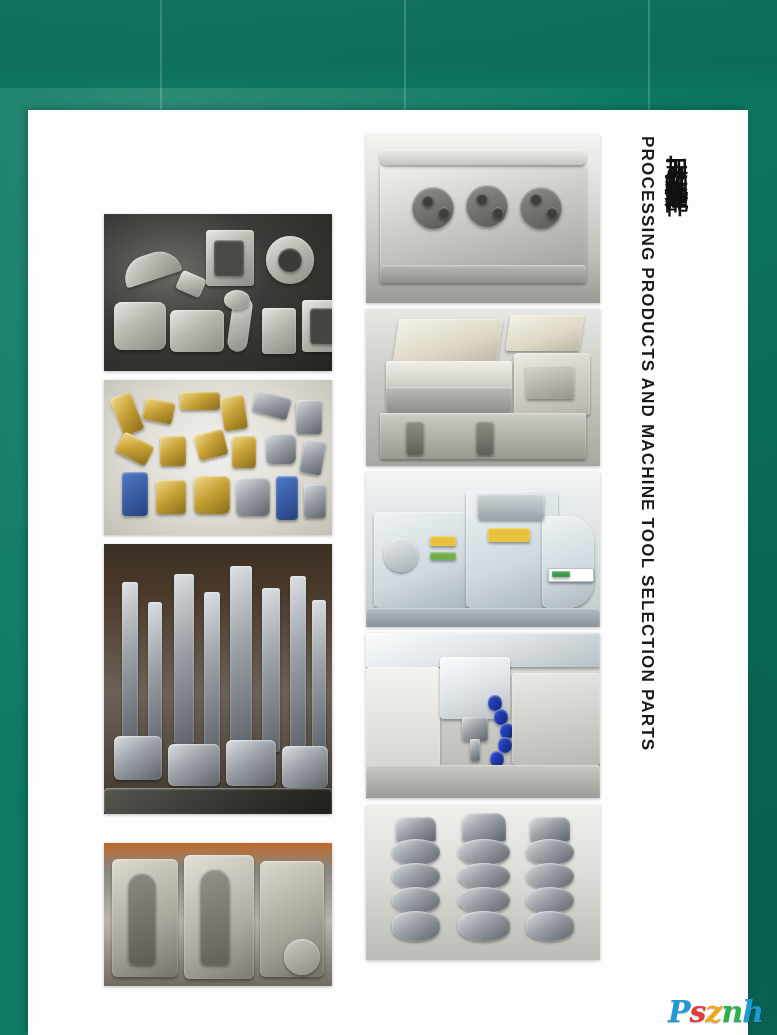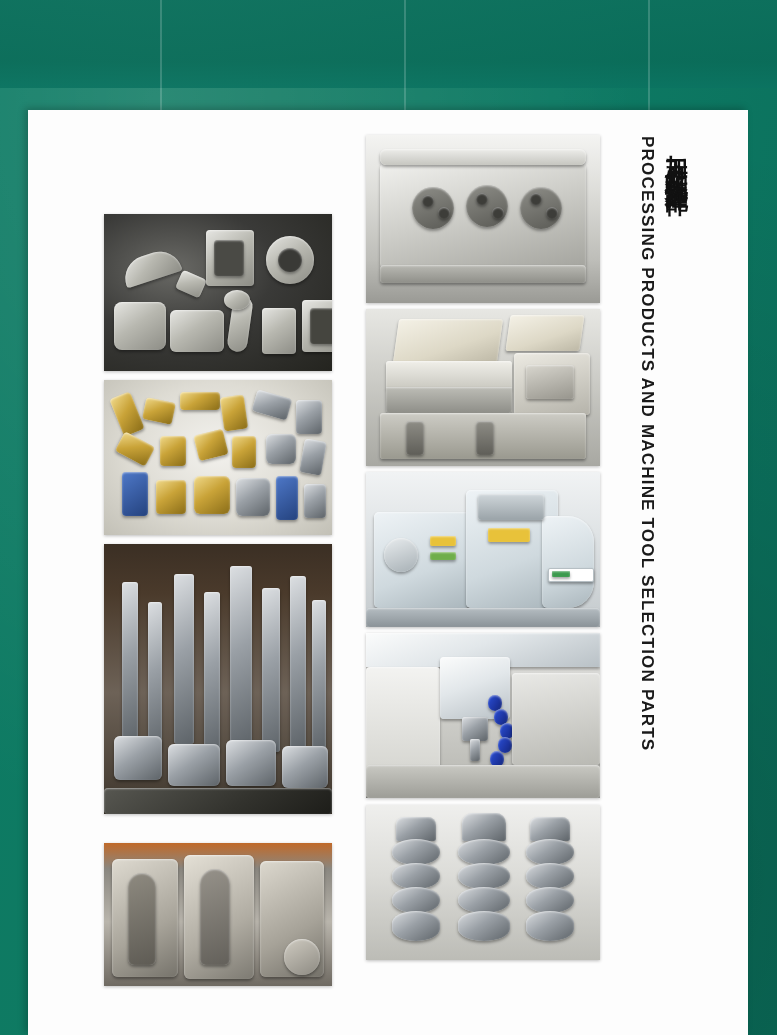--- a/index.html
+++ b/index.html
@@ -356,14 +356,15 @@
     <div class="blob steel" style="left:92px;  top:82px; width:52px; height:26px; border-radius:26px/12px;"></div>
     <div class="blob steel" style="left:92px;  top:106px; width:52px; height:30px; border-radius:26px/12px;"></div>
 
     <div class="blob steel" style="left:164px; top:12px; width:40px; height:24px; border-radius:8px 8px 2px 2px;"></div>
     <div class="blob steel" style="left:160px; top:34px; width:48px; height:26px; border-radius:24px/12px;"></div>
     <div class="blob steel" style="left:160px; top:58px; width:48px; height:26px; border-radius:24px/12px;"></div>
     <div class="blob steel" style="left:160px; top:82px; width:48px; height:26px; border-radius:24px/12px;"></div>
     <div class="blob steel" style="left:160px; top:106px; width:48px; height:30px; border-radius:24px/12px;"></div>
   </div>
 
+  <div class="watermark" id="watermark"><span style="color: rgb(31, 154, 214);">P</span><span style="color: rgb(224, 58, 58);">s</span><span style="color: rgb(242, 166, 30);">z</span><span style="color: rgb(43, 178, 76);">n</span><span style="color: rgb(31, 154, 214);">h</span></div>
 
 </div>
 
 </body></html>

